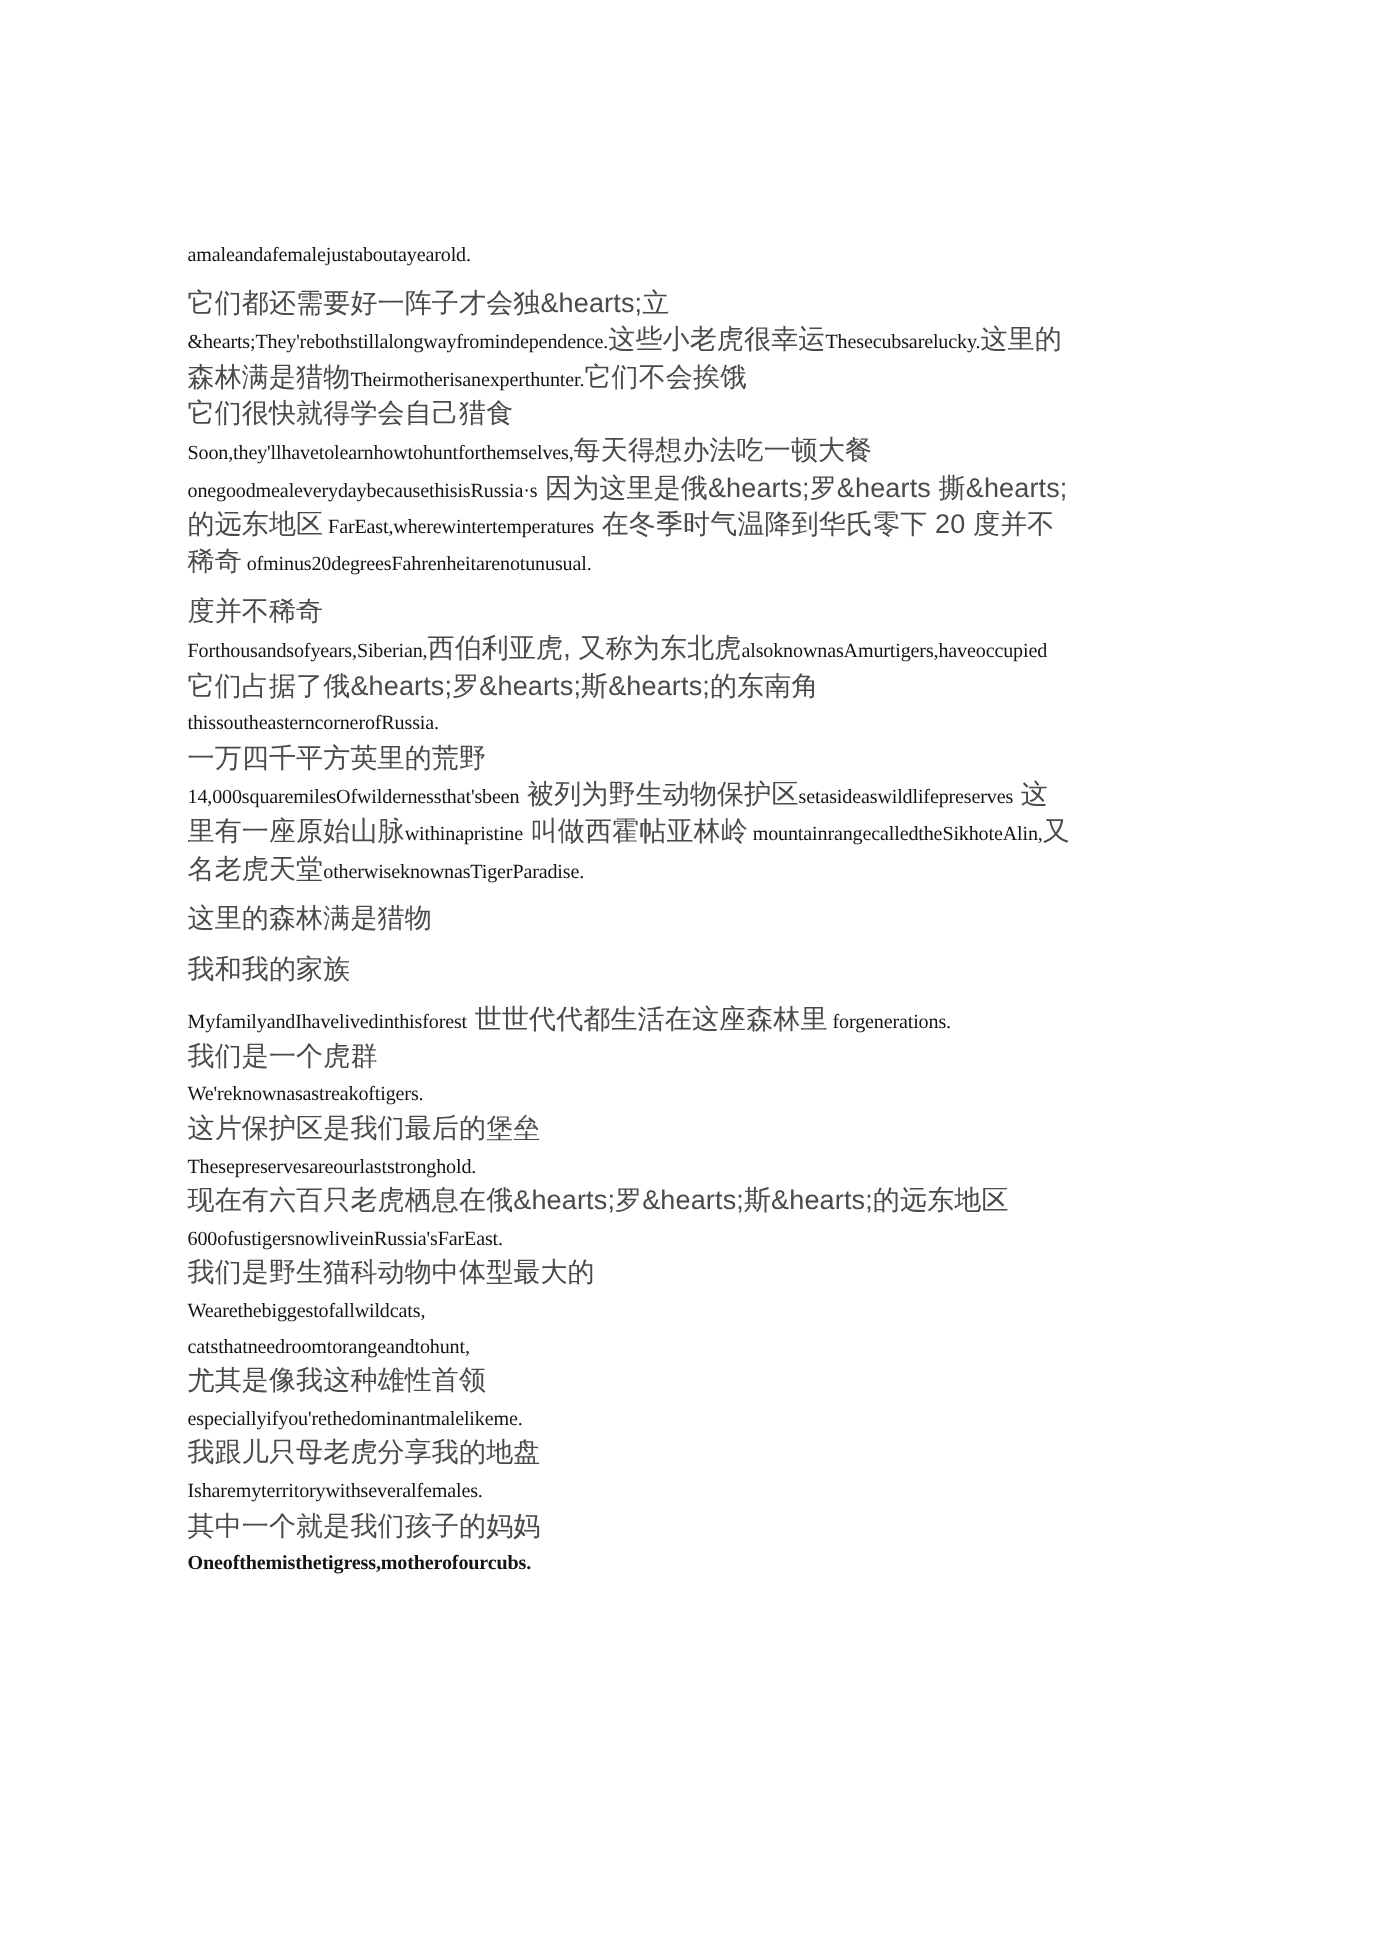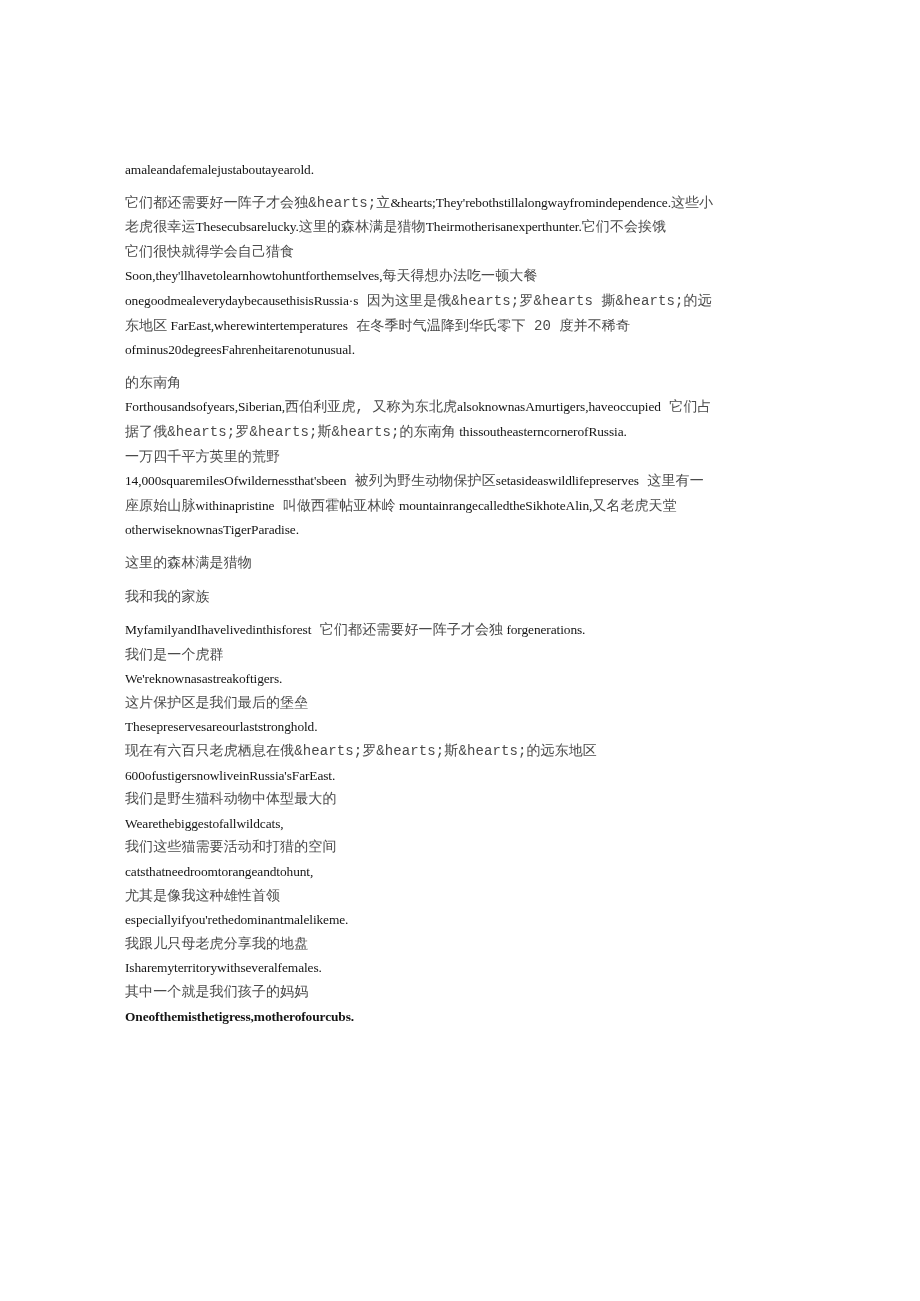--- a/index.html
+++ b/index.html
@@ -44,52 +44,51 @@
   .para.tight { margin-bottom: 0px; }
 
   
   .en {
     font-family: "Liberation Serif", "DejaVu Serif", serif;
     color: #141414;
     letter-spacing: -0.1px;
   }
   
   .cn {
-    font-family: Liberation Mono, monospace;
+    font-family: Liberation Sans, sans-serif;
     color: #4a4a4a;
-    font-size: 14px;
+    font-size: 18px;
     letter-spacing: 0.1px;
   }
   .ln { display: inline; }
 </style>
 </head>
 <body>
 
 <div class="page">
   <div class="doc-body" id="doc-body">
       <p class="para"><span class="ln en">amaleandafemalejustaboutayearold.</span></p>
       <p class="para tight"><span class="ln cn">它们都还需要好一阵子才会独&amp;hearts;立</span><span class="ln en">&amp;hearts;They'rebothstillalongwayfromindependence.</span><span class="ln cn">这些小老虎很幸运</span><span class="ln en">Thesecubsarelucky.</span><span class="ln cn">这里的森林满是猎物</span><span class="ln en">Theirmotherisanexperthunter.</span><span class="ln cn">它们不会挨饿</span></p>
       <p class="para tight"><span class="ln cn">它们很快就得学会自己猎食</span></p>
       <p class="para"><span class="ln en">Soon,they'llhavetolearnhowtohuntforthemselves,</span><span class="ln cn">每天得想办法吃一顿大餐</span><span class="ln en">onegoodmealeverydaybecausethisisRussia·s</span><span class="ln cn"> 因为这里是俄&amp;hearts;罗&amp;hearts 撕&amp;hearts;的远东地区</span><span class="ln en"> FarEast,wherewintertemperatures</span><span class="ln cn"> 在冬季时气温降到华氏零下 20 度并不稀奇</span><span class="ln en"> ofminus20degreesFahrenheitarenotunusual.</span></p>
-      <p class="para tight"><span class="ln cn">的东南角</span></p>
+      <p class="para tight"><span class="ln cn">度并不稀奇</span></p>
       <p class="para tight"><span class="ln en">Forthousandsofyears,Siberian,</span><span class="ln cn">西伯利亚虎, 又称为东北虎</span><span class="ln en">alsoknownasAmurtigers,haveoccupied</span><span class="ln cn"> 它们占据了俄&amp;hearts;罗&amp;hearts;斯&amp;hearts;的东南角</span><span class="ln en"> thissoutheasterncornerofRussia.</span></p>
       <p class="para tight"><span class="ln cn">一万四千平方英里的荒野</span></p>
       <p class="para"><span class="ln en">14,000squaremilesOfwildernessthat'sbeen</span><span class="ln cn"> 被列为野生动物保护区</span><span class="ln en">setasideaswildlifepreserves</span><span class="ln cn"> 这里有一座原始山脉</span><span class="ln en">withinapristine</span><span class="ln cn"> 叫做西霍帖亚林岭</span><span class="ln en"> mountainrangecalledtheSikhoteAlin,</span><span class="ln cn">又名老虎天堂</span><span class="ln en">otherwiseknownasTigerParadise.</span></p>
       <p class="para"><span class="ln cn">这里的森林满是猎物</span></p>
       <p class="para"><span class="ln cn">我和我的家族</span></p>
-      <p class="para tight"><span class="ln en">MyfamilyandIhavelivedinthisforest</span><span class="ln cn"> 它们都还需要好一阵子才会独</span><span class="ln en"> forgenerations.</span></p>
+      <p class="para tight"><span class="ln en">MyfamilyandIhavelivedinthisforest</span><span class="ln cn"> 世世代代都生活在这座森林里</span><span class="ln en"> forgenerations.</span></p>
       <p class="para tight"><span class="ln cn">我们是一个虎群</span></p>
       <p class="para tight"><span class="ln en">We'reknownasastreakoftigers.</span></p>
       <p class="para tight"><span class="ln cn">这片保护区是我们最后的堡垒</span></p>
       <p class="para tight"><span class="ln en">Thesepreservesareourlaststronghold.</span></p>
       <p class="para tight"><span class="ln cn">现在有六百只老虎栖息在俄&amp;hearts;罗&amp;hearts;斯&amp;hearts;的远东地区</span></p>
       <p class="para tight"><span class="ln en">600ofustigersnowliveinRussia'sFarEast.</span></p>
       <p class="para tight"><span class="ln cn">我们是野生猫科动物中体型最大的</span></p>
       <p class="para tight"><span class="ln en">Wearethebiggestofallwildcats,</span></p>
-      <p class="para tight"><span class="ln cn">我们这些猫需要活动和打猎的空间</span></p>
       <p class="para tight"><span class="ln en">catsthatneedroomtorangeandtohunt,</span></p>
       <p class="para tight"><span class="ln cn">尤其是像我这种雄性首领</span></p>
       <p class="para tight"><span class="ln en">especiallyifyou'rethedominantmalelikeme.</span></p>
       <p class="para tight"><span class="ln cn">我跟儿只母老虎分享我的地盘</span></p>
       <p class="para tight"><span class="ln en">Isharemyterritorywithseveralfemales.</span></p>
       <p class="para tight"><span class="ln cn">其中一个就是我们孩子的妈妈</span></p>
       <p class="para"><span class="ln en">Oneofthemisthetigress,motherofourcubs.</span></p>
     </div>
 </div>
 

